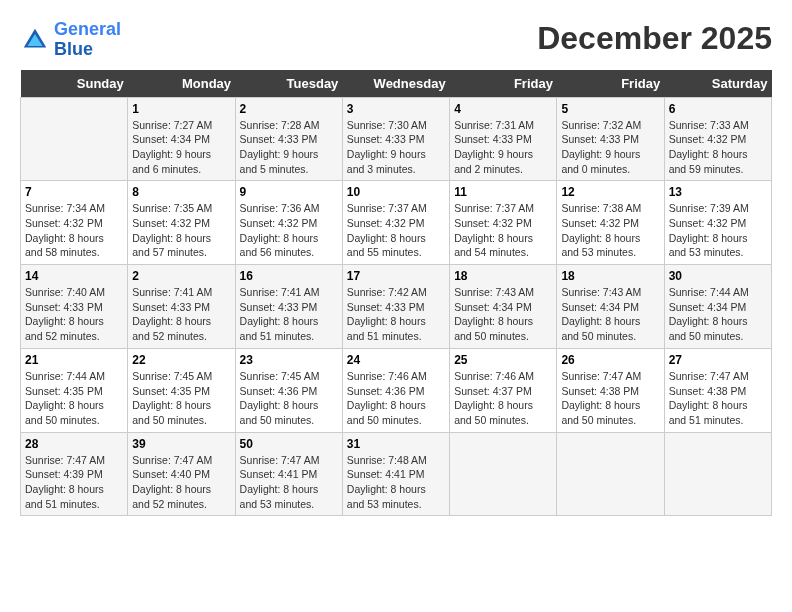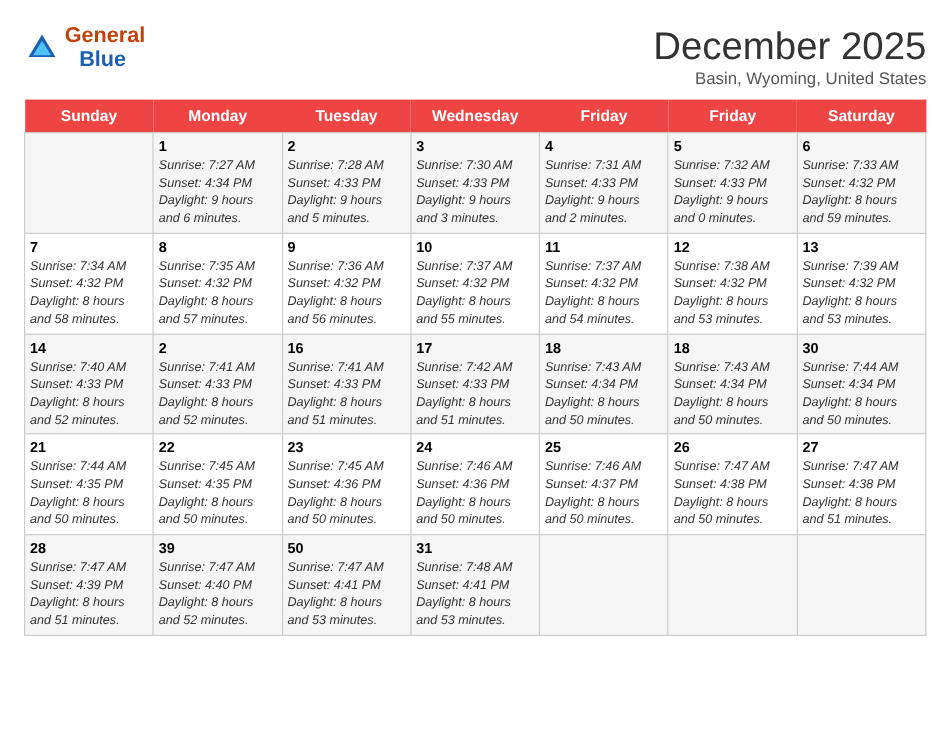--- a/index.html
+++ b/index.html
@@ -20,49 +20,49 @@
       display: flex;
       align-items: center;
     }
     .logo-text {
       display: flex;
       flex-direction: column;
       font-size: 18px;
       font-weight: bold;
       line-height: 1.1;
     }
-    .logo-general { color: #c2410c; text-align: right; }
-    .logo-blue { color: #1a5fb4; margin-left: 12px; }
+    .logo-general { color: #3b82f6; text-align: right; }
+    .logo-blue { color: #1a5fb4; }
     .logo-icon {
       width: 30px;
       height: 30px;
       margin-right: 4px;
     }
     .title-area {
       text-align: right;
     }
     .month-title {
       font-size: 32px;
-      font-weight: normal;
+      font-weight: bold;
       color: #333;
     }
     .location {
       font-size: 14px;
       color: #555;
     }
     table {
       width: 100%;
       border-collapse: collapse;
       font-size: 11px;
     }
     thead tr th {
-      background: #ef4444;
+      background: #404040;
       color: #fff;
       padding: 6px 4px;
-      text-align: center;
+      text-align: right;
       font-size: 13px;
       font-weight: bold;
     }
     tbody tr td {
       border: 1px solid #ccc;
       vertical-align: top;
       padding: 4px;
       min-height: 80px;
       width: calc(100% / 7);
     }
@@ -75,21 +75,20 @@
     .day-num {
       font-weight: bold;
       font-size: 12px;
       margin-bottom: 2px;
       display: block;
     }
     .day-info {
       color: #333;
       line-height: 1.4;
       font-size: 10.5px;
-      font-style: italic;
     }
     .empty-cell {
       background: #f5f5f5;
     }
   </style>
 </head>
 <body>
 
 <div class="header">
   <div class="logo">
@@ -97,21 +96,20 @@
       <polygon points="20,5 35,30 5,30" fill="#1a5fb4"></polygon>
       <polygon points="20,12 30,28 10,28" fill="#4fc3f7"></polygon>
     </svg>
     <div class="logo-text">
       <span class="logo-general">General</span>
       <span class="logo-blue">Blue</span>
     </div>
   </div>
   <div class="title-area">
     <div class="month-title">December 2025</div>
-    <div class="location">Basin, Wyoming, United States</div>
   </div>
 </div>
 
 <table>
   <thead>
     <tr>
     <th>Sunday</th>
         <th>Monday</th>
         <th>Tuesday</th>
         <th>Wednesday</th>

